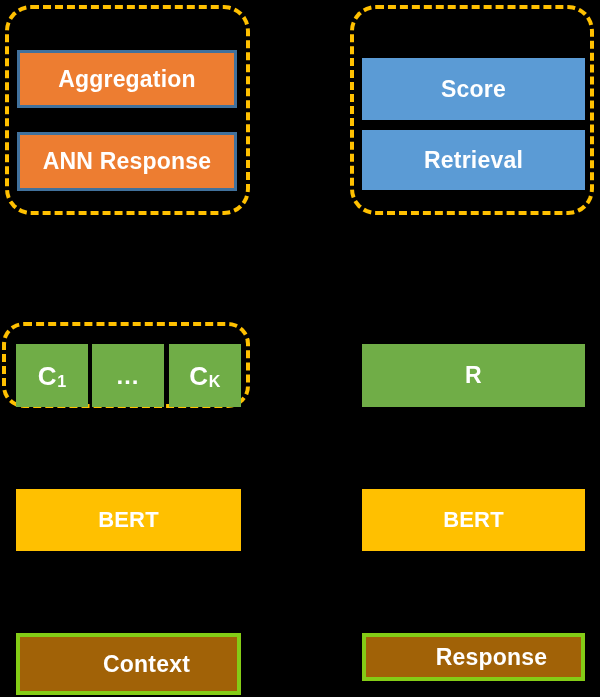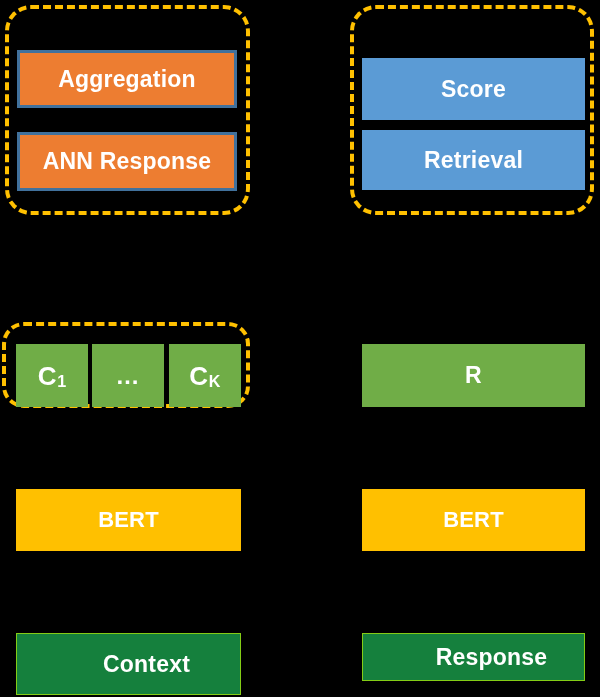--- a/index.html
+++ b/index.html
@@ -57,22 +57,22 @@
   }
   .green {
     background: #70AD47;
     border: none;
   }
   .yellow {
     background: #FFC000;
     border: none;
   }
   .slate {
-    background: #15803d;
-    border: 1px solid #84cc16;
+    background: #a16207;
+    border: 4px solid #84cc16;
     padding-left: 36px;
   }
 
   
   .t-lg   { font-size: 23px; }
   .t-md   { font-size: 22px; }
   .t-sym  { font-size: 26px; }
   .t-dots { font-size: 24px; letter-spacing: 1px; }
 
   .sub {

